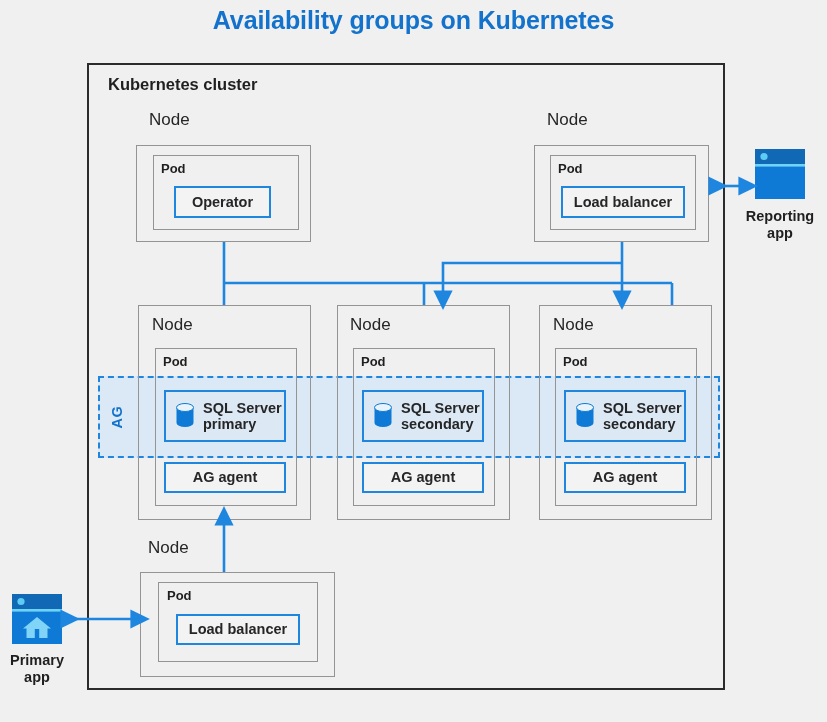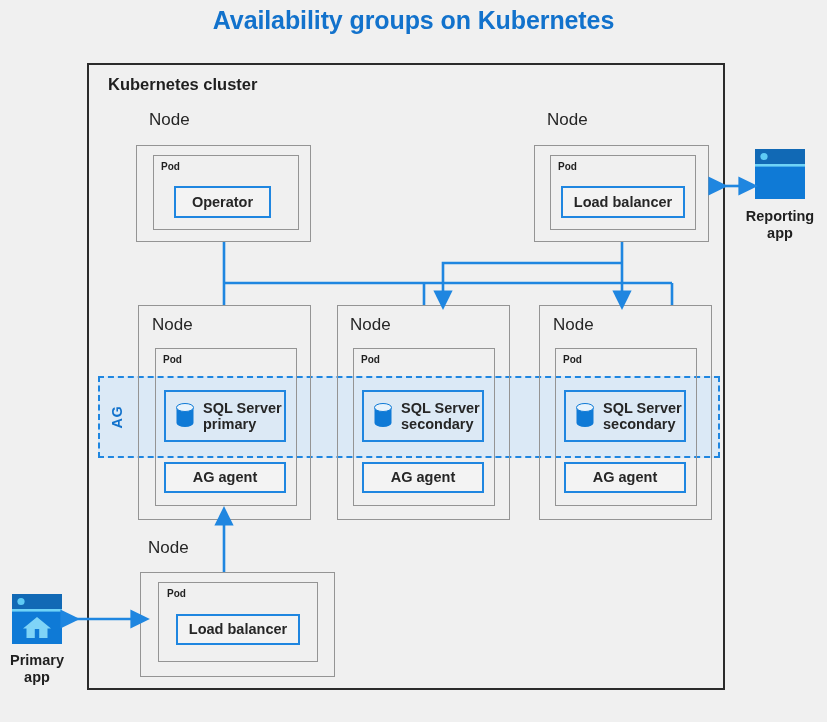--- a/index.html
+++ b/index.html
@@ -52,21 +52,21 @@
   .node-label {
     font-size: 17px;
     color: #262626;
     white-space: nowrap;
   }
   .pod-box {
     border: 1.5px solid #949494;
     background: #f0f0f0;
   }
   .pod-label {
-    font-size: 10px;
+    font-size: 13px;
     font-weight: bold;
     color: #1f1f1f;
   }
 
   
   .bluebox {
     border: 2px solid #1f86e0;
     background: #f3f3f3;
     display: flex;
     align-items: center;

